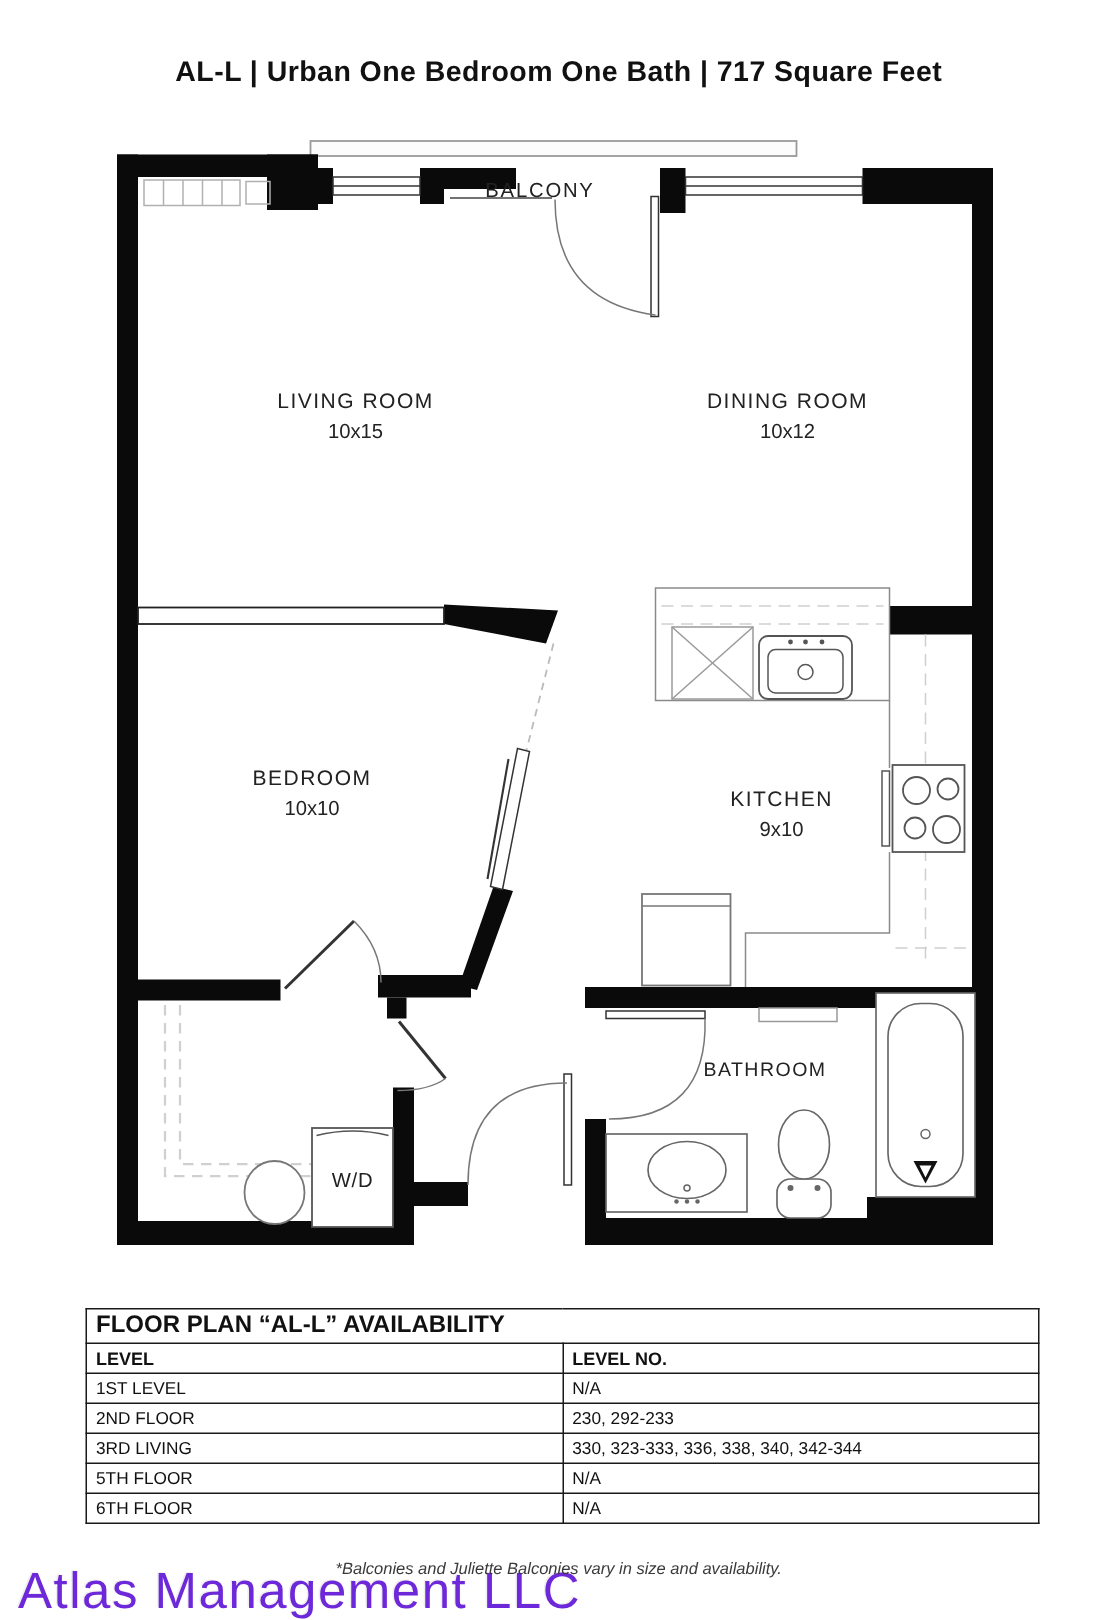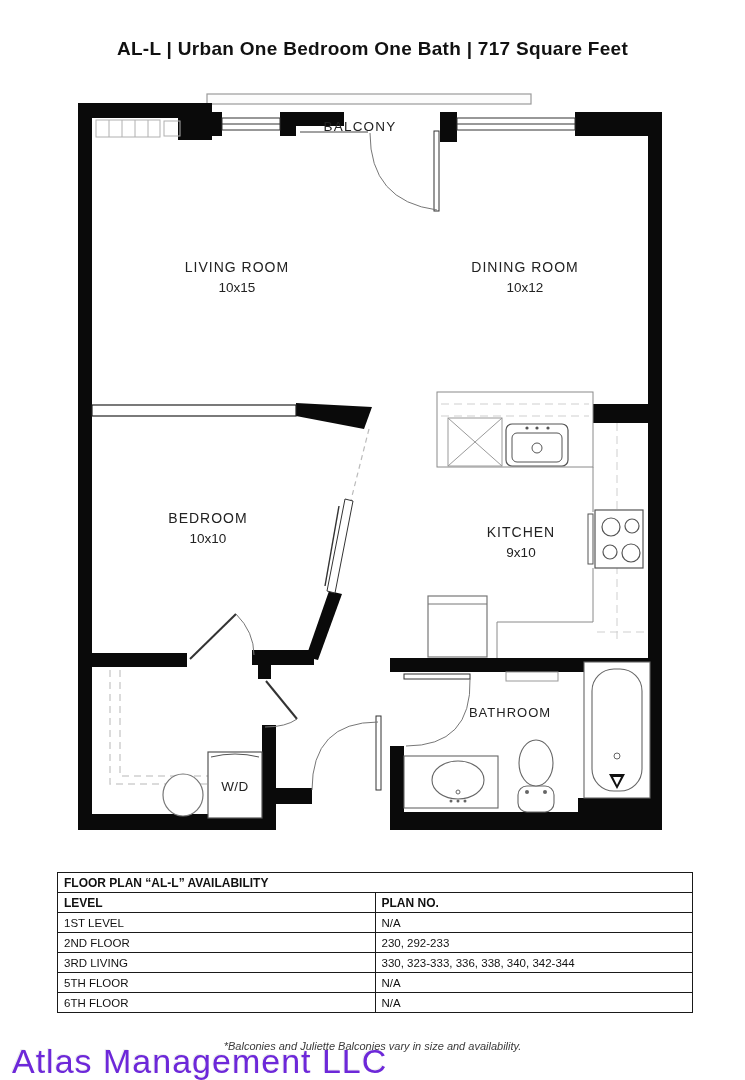--- a/index.html
+++ b/index.html
@@ -16,21 +16,21 @@
   
   .avail-table{
     position:absolute;left:57px;top:872px;width:636px;
     border-collapse:collapse;table-layout:fixed;
     font-size:11.5px;color:#111;
   }
   .avail-table td,.avail-table th{
     border:1.6px solid #1a1a1a;padding:2px 6px;height:15px;
     text-align:left;white-space:nowrap;overflow:hidden;
   }
-  .avail-table .tbl-title{font-weight:700;font-size:12px;}
+  .avail-table .tbl-title{font-weight:700;font-size:16px;}
   .avail-table .col-head{font-weight:700;font-size:12px;}
   .avail-table .lvl{width:80px;}
   .footer-note{
     position:absolute;left:0;top:1040px;width:745px;text-align:center;
     font-size:11px;font-style:italic;color:#3a3a3a;z-index:3;
   }
   .watermark{
     position:absolute;left:12px;top:1042px;z-index:2;
     font-size:34px;font-weight:400;letter-spacing:1px;color:#6d28d9;
     text-shadow:1px 1px 0 #ffffff, -1px -1px 0 #eeeeee;
@@ -204,21 +204,21 @@
   <text x="510" y="717" text-anchor="middle" class="plan-label" font-size="13" letter-spacing="1">BATHROOM</text>
 </svg>
 
 <table class="avail-table">
   <tbody>
       <tr>
     <td colspan="2" class="tbl-title">FLOOR PLAN “AL-L” AVAILABILITY</td>
   </tr>
   <tr>
     <td class="col-head lvl">LEVEL</td>
-    <td class="col-head">PLAN NO.</td>
+    <td class="col-head">LEVEL NO.</td>
   </tr>
   <tr>
     <td class="lvl">1ST LEVEL</td>
     <td>N/A</td>
   </tr>
   <tr>
     <td class="lvl">2ND FLOOR</td>
     <td>230, 292-233</td>
   </tr>
   <tr>

